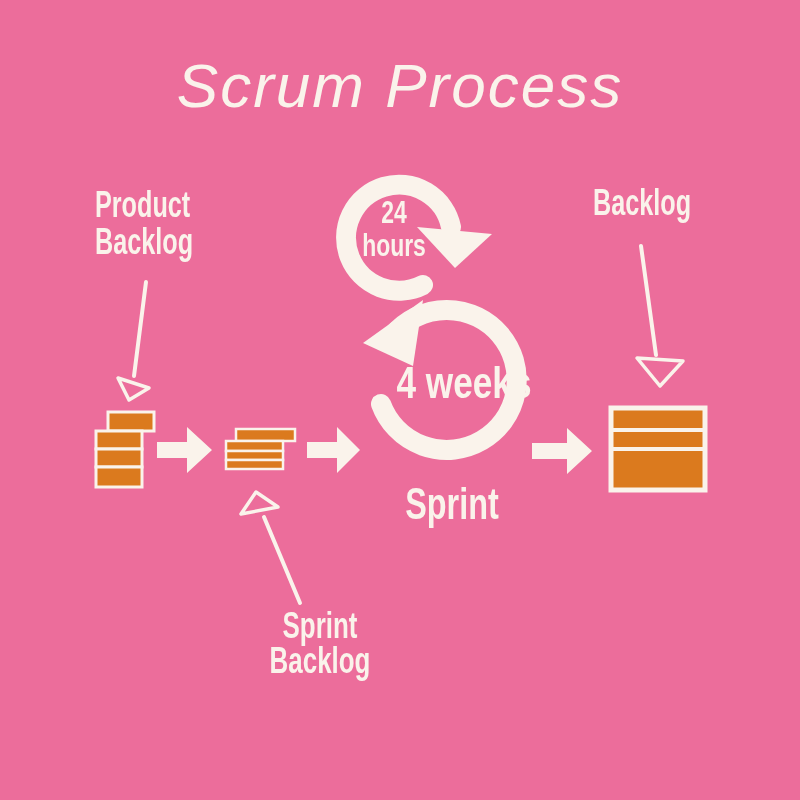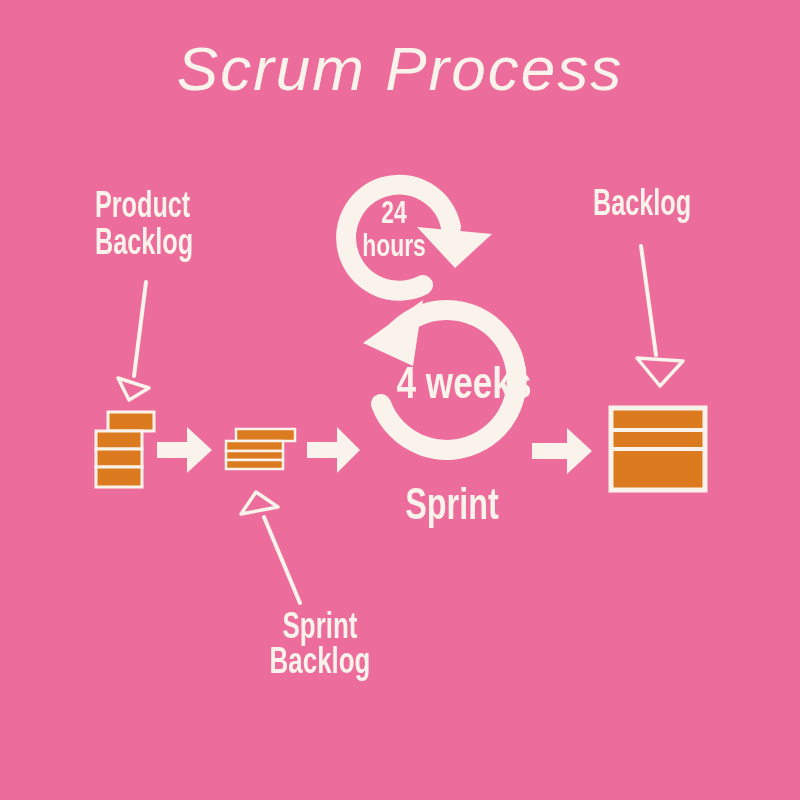--- a/index.html
+++ b/index.html
@@ -2,21 +2,21 @@
 <html><head>
 <meta charset="utf-8">
 <style>
   html,body { margin:0; padding:0; }
   .canvas {
     position:relative; width:800px; height:800px; overflow:hidden;
     background:#EC6D9B;
     font-family:"Liberation Sans", sans-serif;
   }
   .title {
-    position:absolute; top:33px; left:0; width:100%;
+    position:absolute; top:50px; left:0; width:100%;
     text-align:center; font-size:62px; font-style:italic; font-weight:400;
     color:#FAF3EB; letter-spacing:2px;
   }
   .label {
     position:absolute; color:#FAF3EB; font-weight:700; white-space:nowrap;
   }
   .label .line { display:block; }
   .lbl-product  { left:95px;  top:186px; font-size:36px; line-height:37px; transform:scaleX(.70); transform-origin:left top; }
   .lbl-backlog  { left:593px; top:184px; font-size:36px; line-height:37px; transform:scaleX(.70); transform-origin:left top; }
   .lbl-sprintbk { left:320px; top:608px; font-size:37px; line-height:35px; text-align:center; transform:translateX(-50%) scaleX(.70); }

